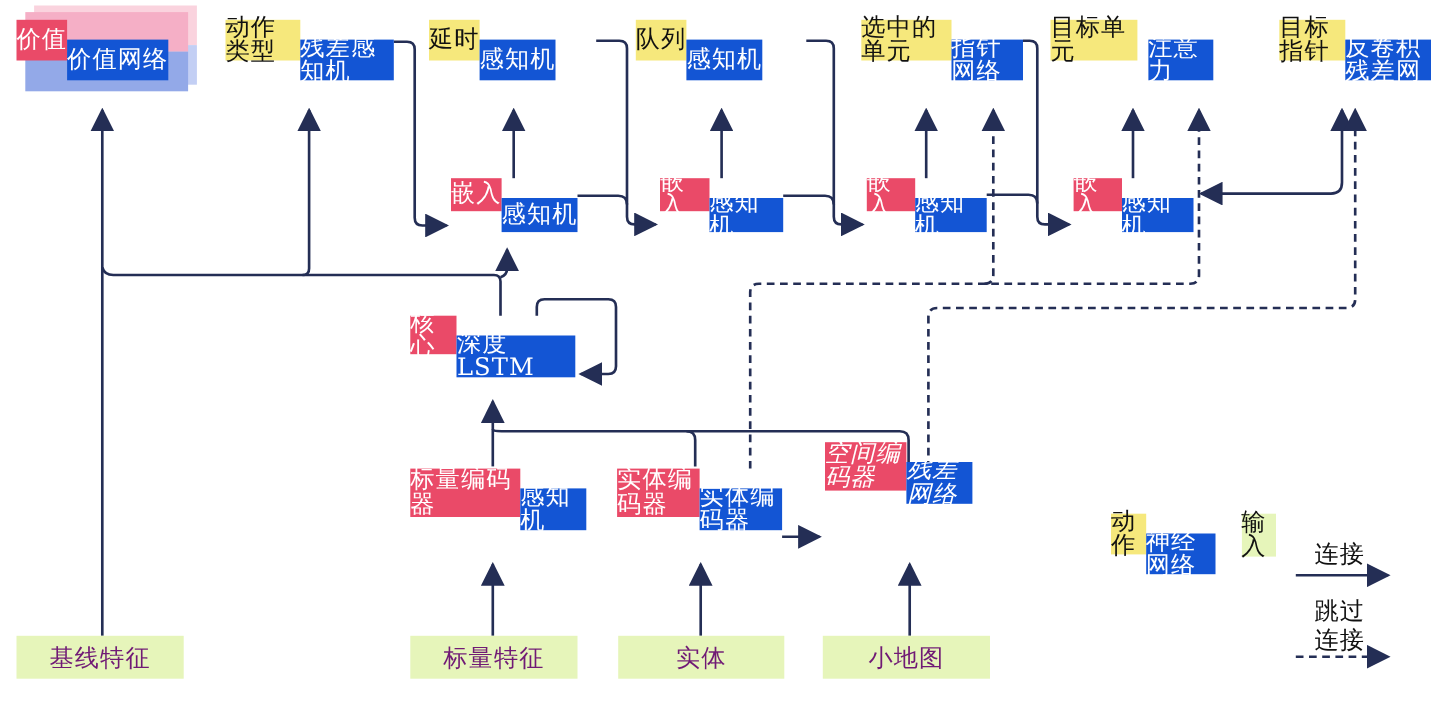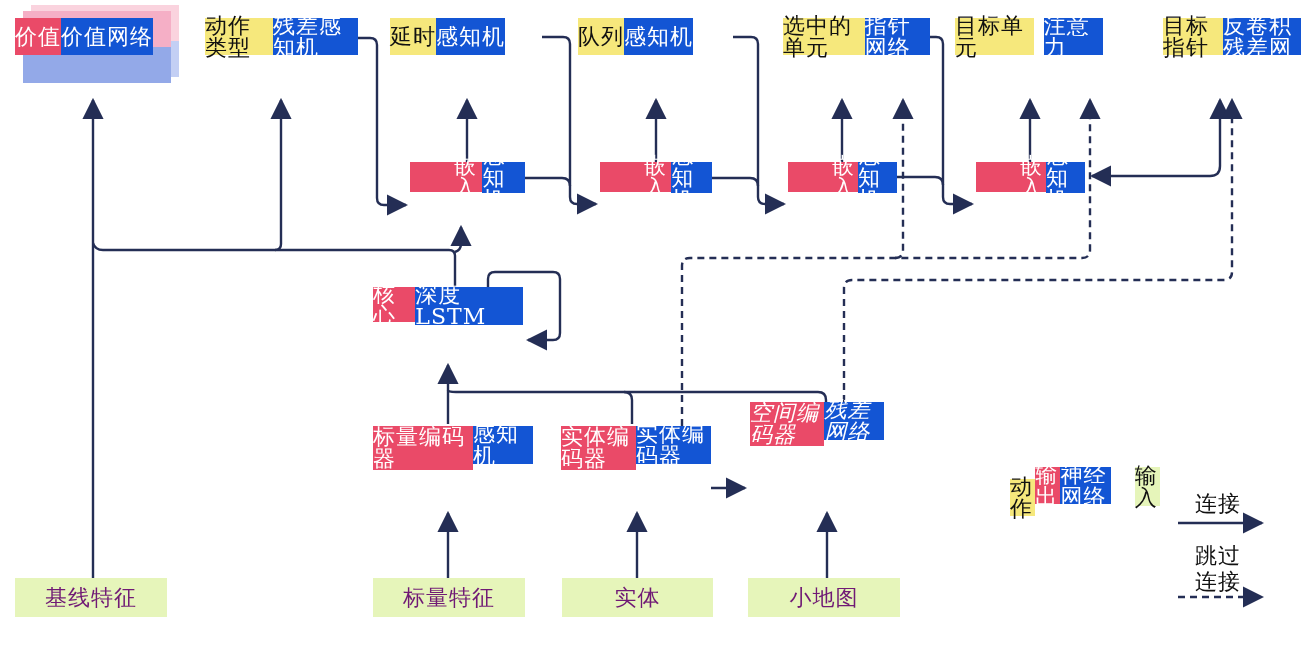--- a/index.html
+++ b/index.html
@@ -9,24 +9,24 @@
   }
   html,body{margin:0;padding:0;background:#ffffff;}
   #stage{position:relative;width:1301px;height:662px;background:#fff;overflow:hidden;
          font-family:"DejaVu Serif","Liberation Serif",serif;}
   svg.wires{position:absolute;left:0;top:0;z-index:1;pointer-events:none;}
   .node{position:absolute;z-index:2;display:flex;flex-direction:row;text-align:left;}
   .cell{display:flex;align-items:center;justify-content:center;
         font-size:22px;letter-spacing:1px;line-height:1;}
   .cell.yellow{background:var(--yellow);color:#111;}
   .cell.red{background:var(--red);color:#fff;}
-  .cell.blue{background:var(--blue);color:#fff;}
+  .cell.blue{background:var(--blue);color:#fff;margin-top:18px;}
   .cell.green{background:var(--green);color:#111;}
   .row-top .cell{height:37px;}
-  .row-embed .cell.red{height:30px;padding-left:44px;} .row-embed .cell.blue{height:31px;}
+  .row-embed .cell.red{height:30px;} .row-embed .cell.blue{height:31px;}
   .row-core .cell.red{height:35px;} .row-core .cell.blue{height:38px;}
   .row-enc .cell.red{height:44px;} .row-enc .cell.blue{height:38px;}
   .input-node{position:absolute;z-index:2;height:39px;background:var(--green);
         display:flex;align-items:center;justify-content:center;font-size:22px;letter-spacing:1px;color:#701a75;}
   .shadow-layer{position:absolute;z-index:0;}
   .shadow-layer .half{height:36px;}
   .legend-label{position:absolute;z-index:2;font-size:22px;color:#111;letter-spacing:1px;
         width:120px;text-align:center;}
 </style>
 </head>
@@ -147,22 +147,21 @@
     <div class="cell red">空间编码器</div>
     <div class="cell blue">残差网络</div>
   </div>
 
   <div class="input-node" style="left:15px;top:578px;width:152px;">基线特征</div>
   <div class="input-node" style="left:373px;top:578px;width:152px;">标量特征</div>
   <div class="input-node" style="left:562px;top:578px;width:151px;">实体</div>
   <div class="input-node" style="left:748px;top:578px;width:152px;">小地图</div>
 
   <div class="node" style="left:1010px;top:467px;width:150px;">
-    <div class="cell yellow" style="height:37px;margin-top:12px;">动作</div>
-    <div class="cell red" style="height:37px;">输出</div>
+    <div class="cell yellow" style="height:37px;">动作</div>
     <div class="cell blue" style="height:37px;">神经网络</div>
     <div class="cell green" style="height:39px;margin-left:24px;">输入</div>
   </div>
   <div class="legend-label" style="left:1158px;top:489px;">连接</div>
   <div class="legend-label" style="left:1158px;top:541px;">跳过</div>
   <div class="legend-label" style="left:1158px;top:567px;">连接</div>
 
 </div>
 
 </body></html>

